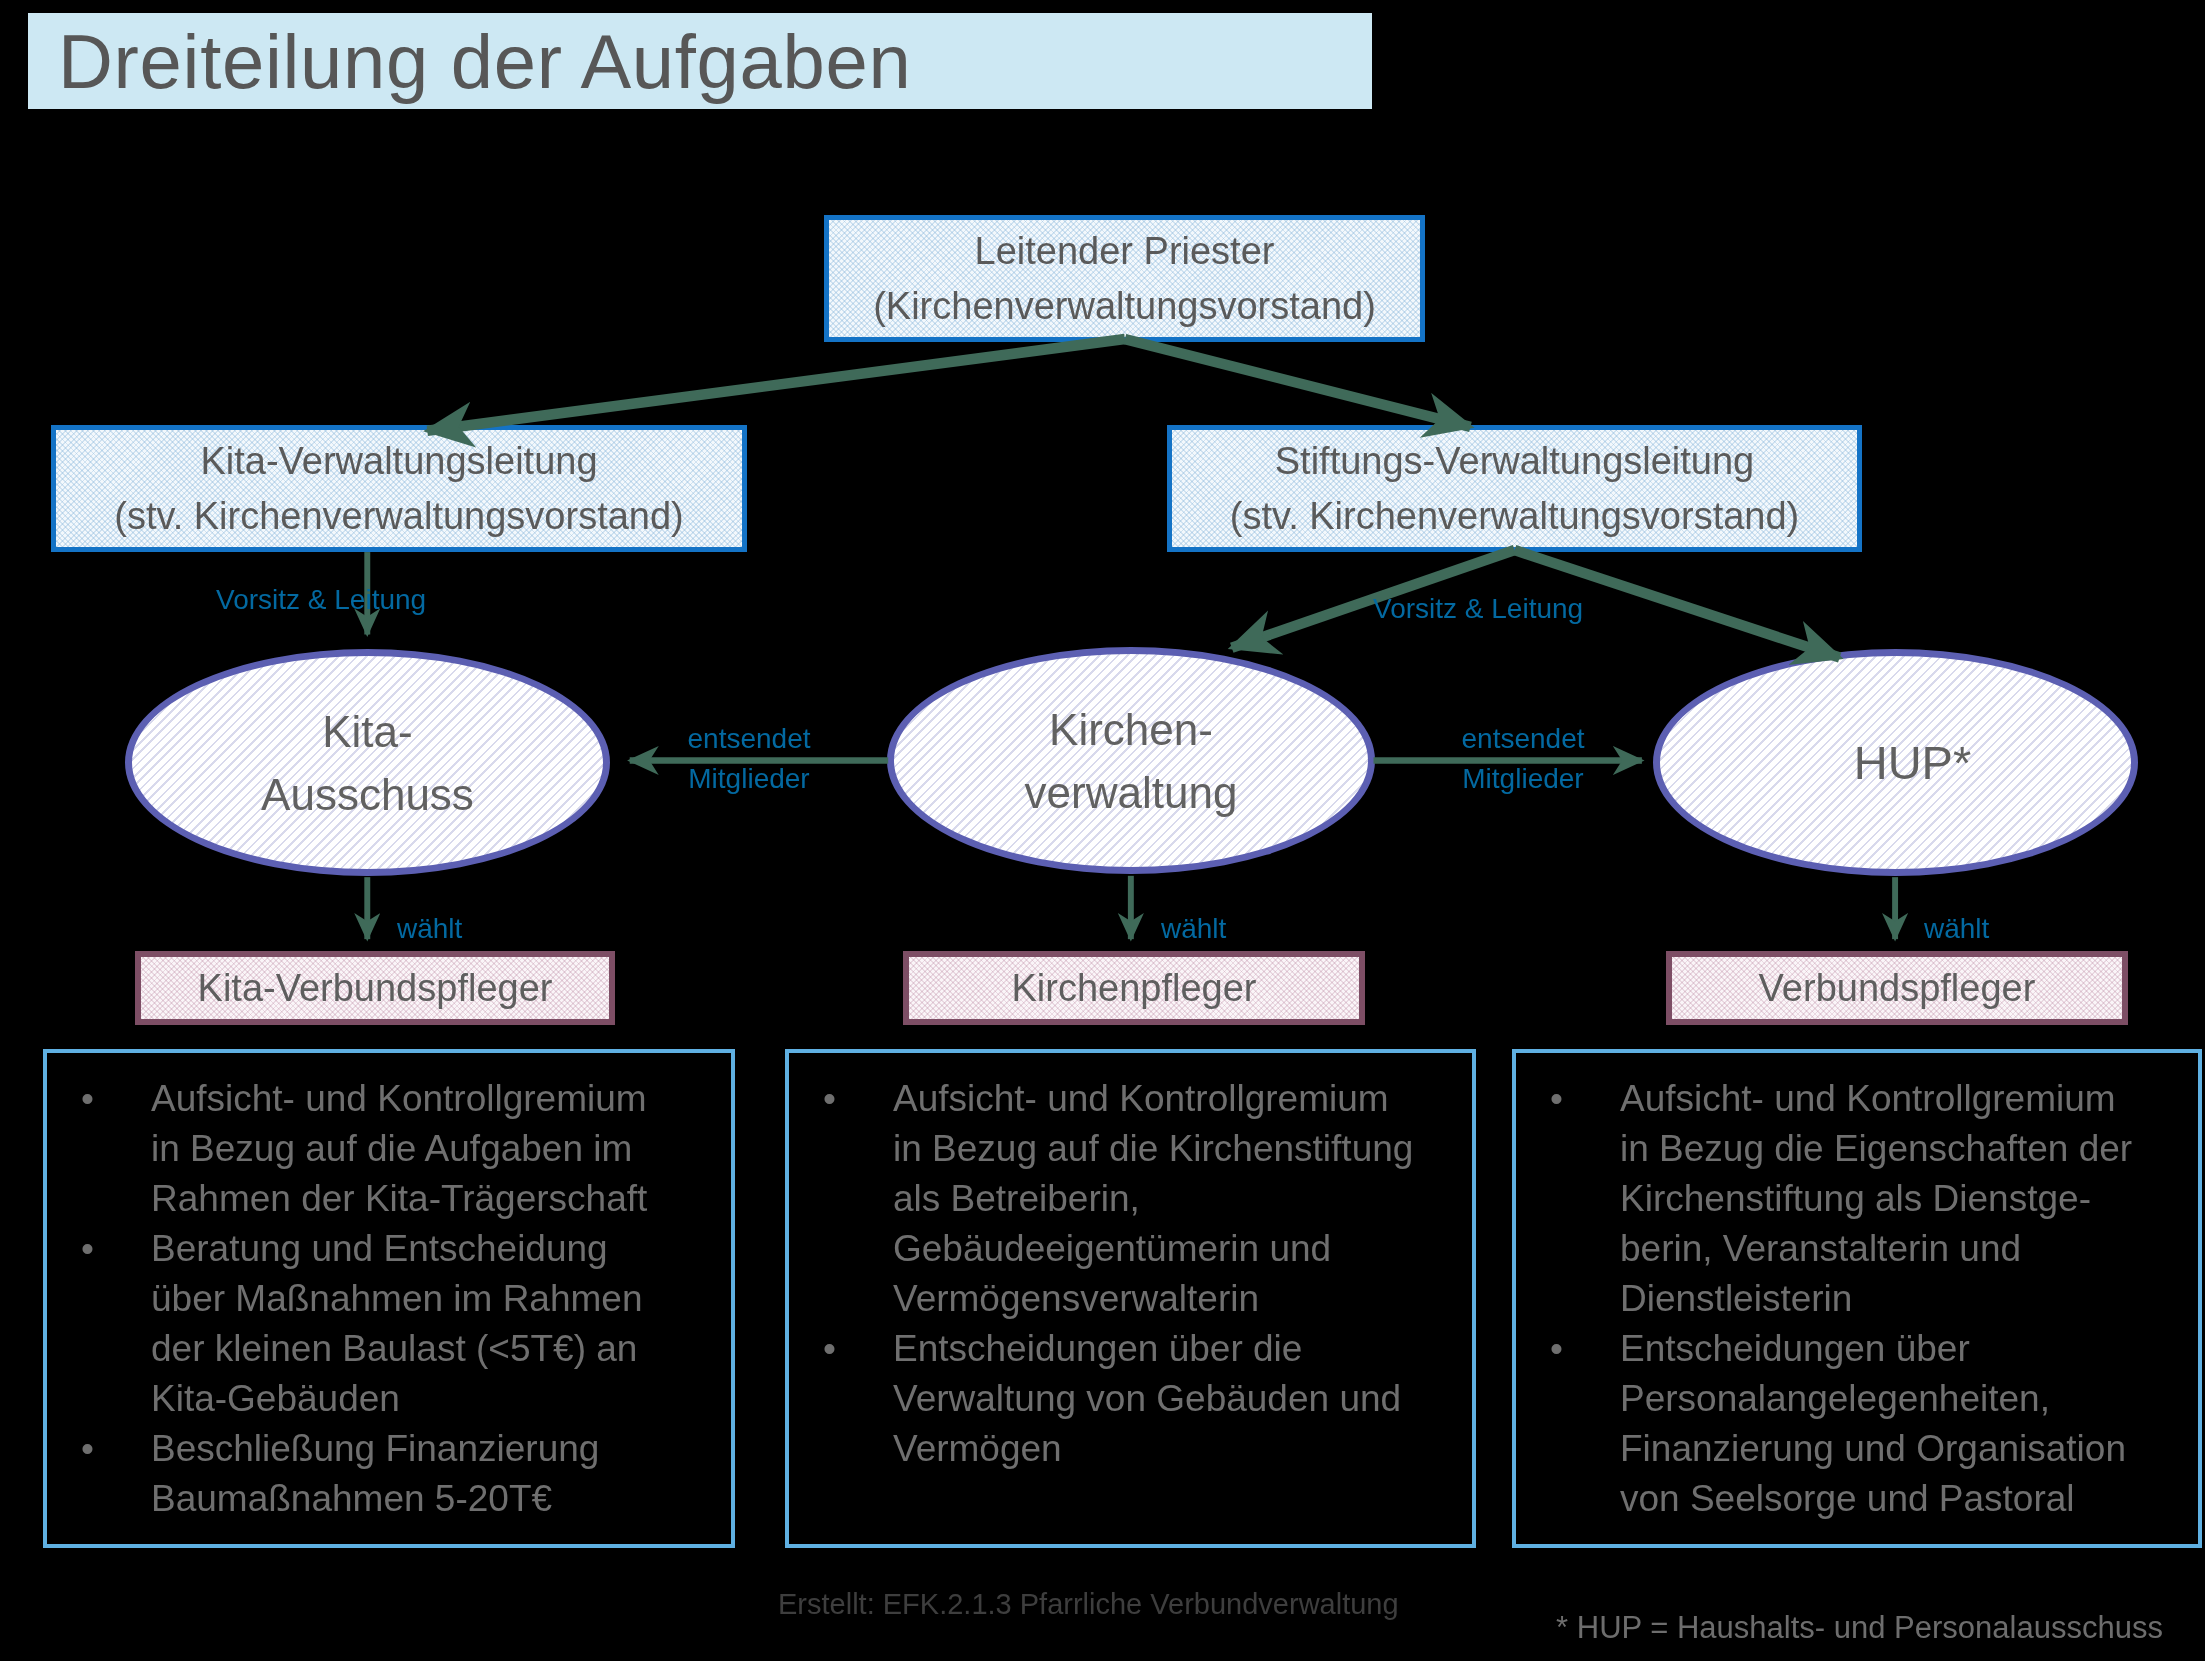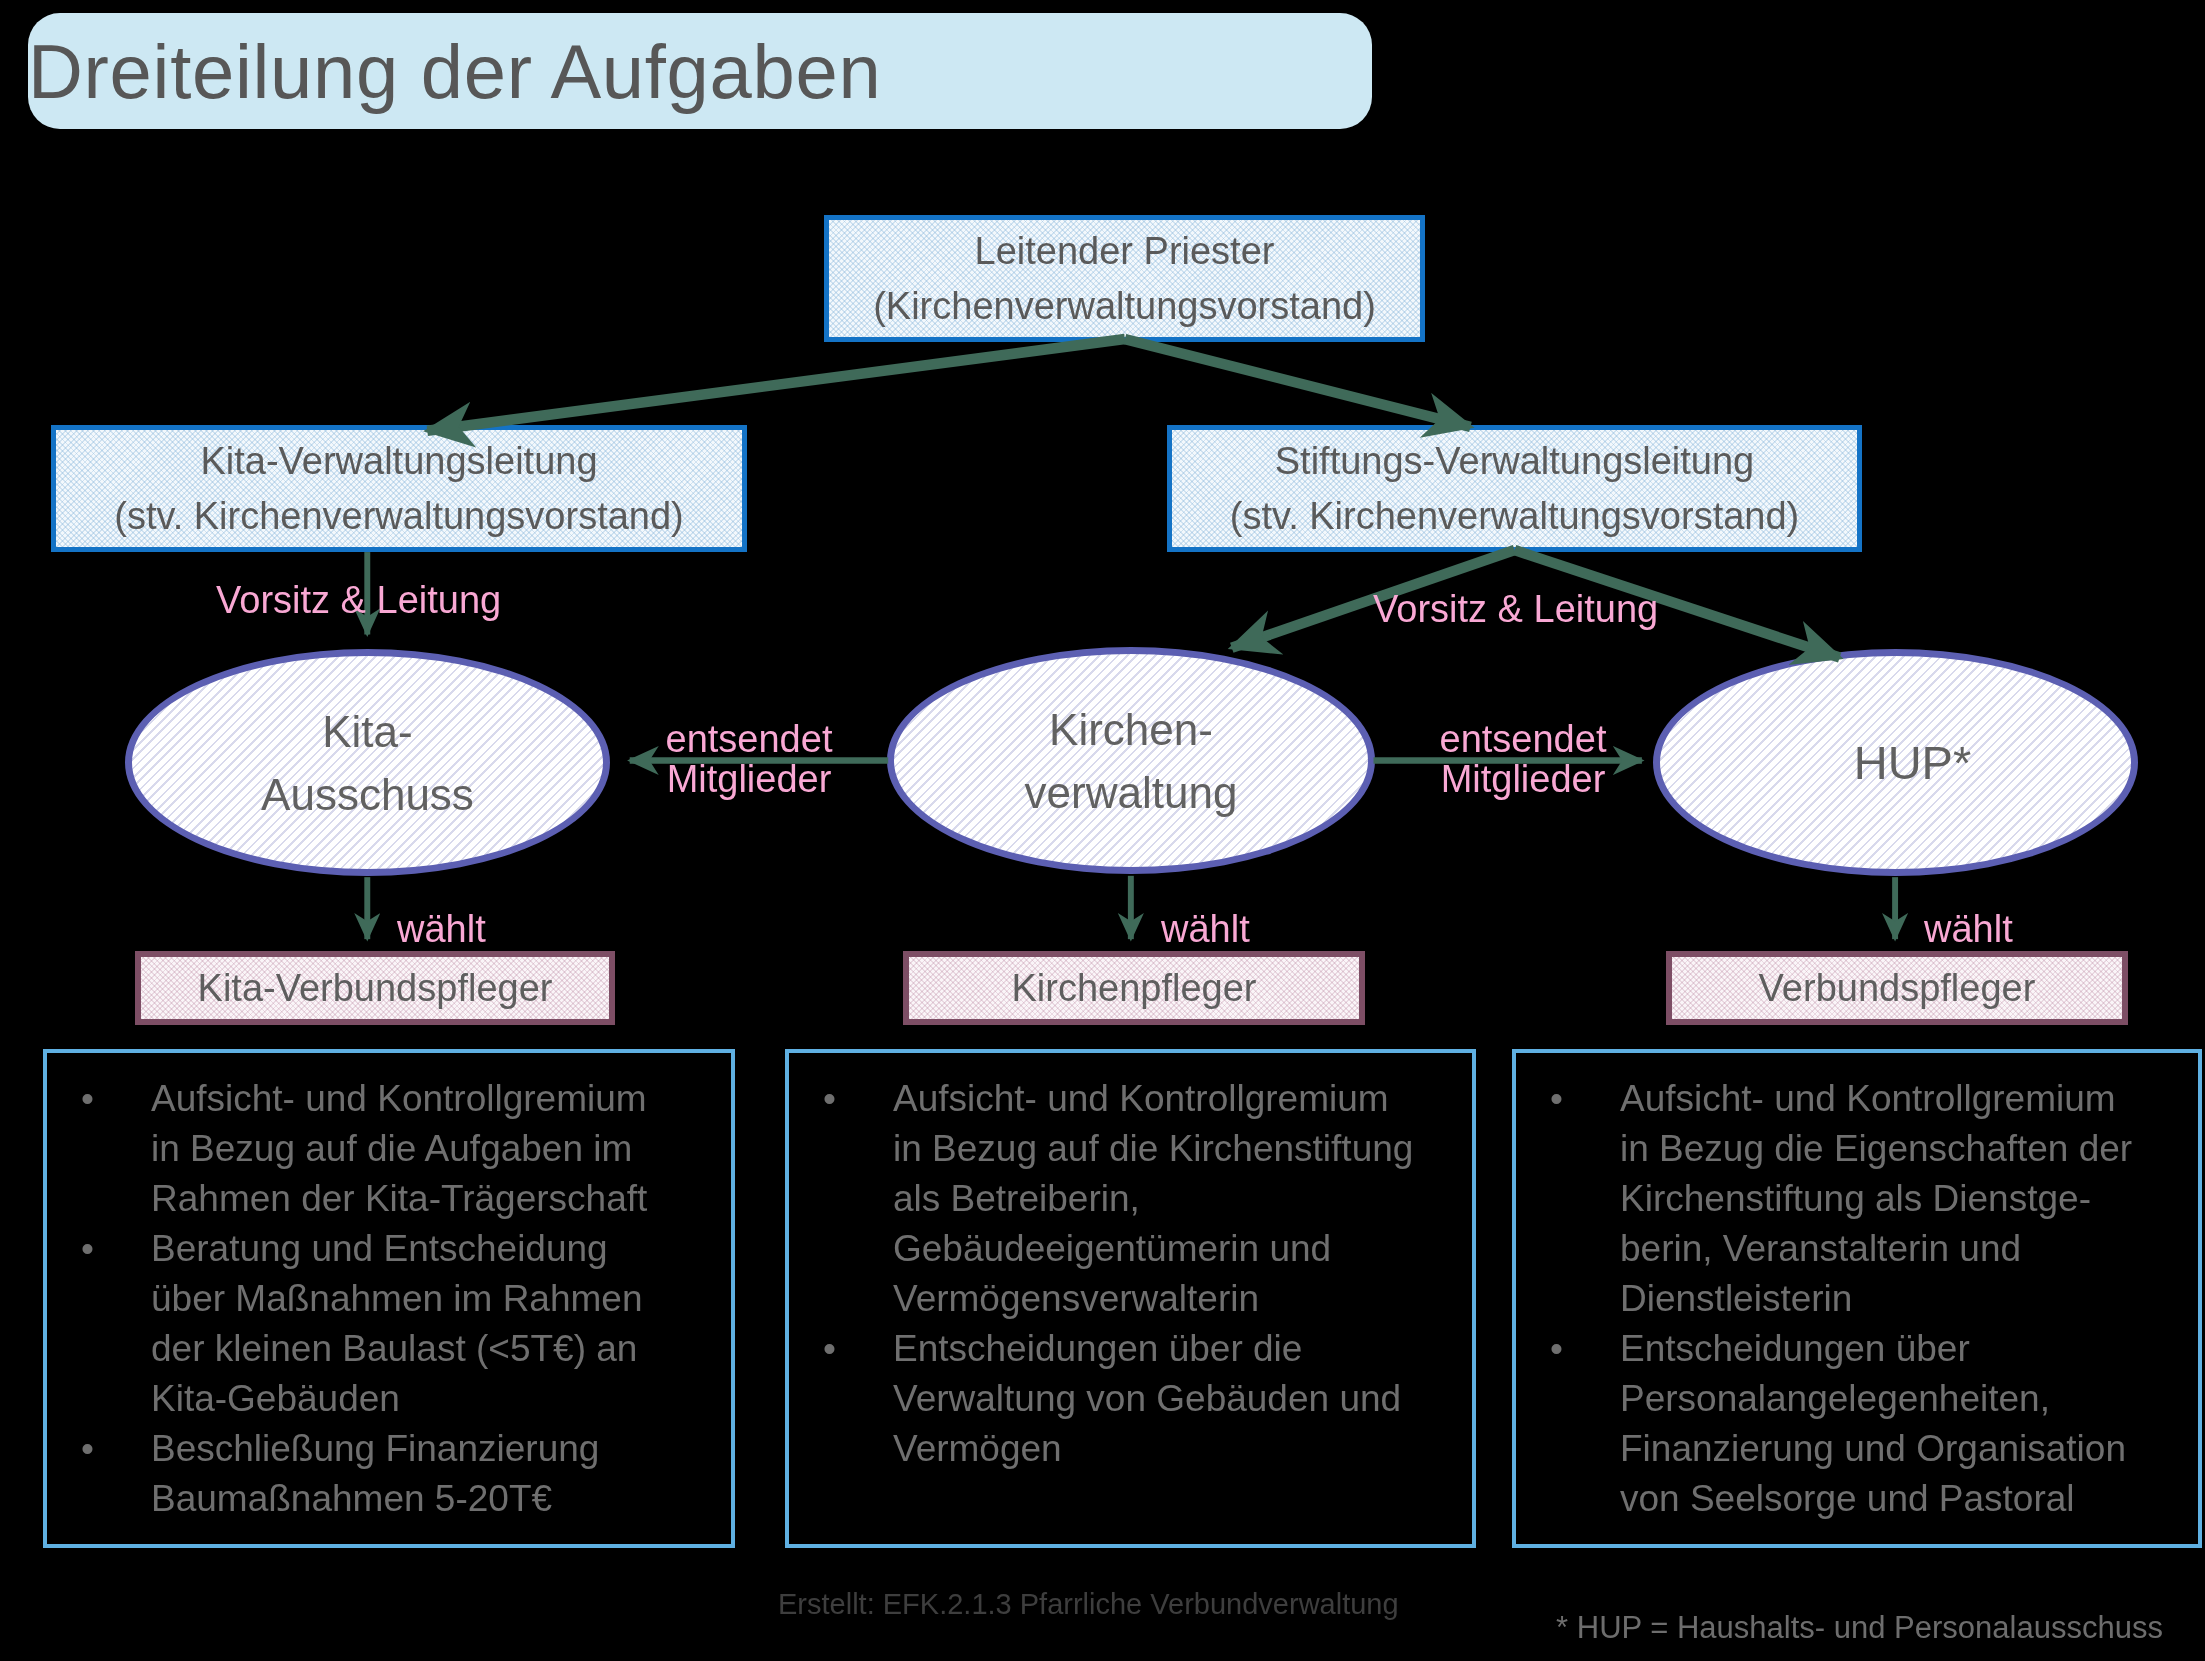--- a/index.html
+++ b/index.html
@@ -1,20 +1,20 @@
 <!DOCTYPE html>
 <html style="font-size:10.6px"><head>
 <meta charset="utf-8">
 <style>
   html,body{margin:0;padding:0;background:#000;}
   #stage{position:relative;width:2205px;height:1662px;background:#000;overflow:hidden;
          font-family:"Liberation Sans",sans-serif;}
 
-  .title-bar{position:absolute;left:28px;top:13px;width:1344px;height:116px;
-    background:#cde8f3;display:flex;align-items:center;box-sizing:border-box;border-radius:32px;}
+  .title-bar{position:absolute;left:28px;top:13px;width:1344px;height:96px;
+    background:#cde8f3;display:flex;align-items:center;padding-left:30px;box-sizing:border-box;}
   .title-bar .t{font-size:76px;color:#575757;letter-spacing:0.7px;}
 
   .node-box{position:absolute;box-sizing:border-box;border:5.3px solid #1473c6;
     background-color:#f3f8fc;
     background-image:repeating-linear-gradient(45deg,rgba(125,175,215,.30) 0 1.3px,transparent 1.3px 4px),
                      repeating-linear-gradient(-45deg,rgba(125,175,215,.30) 0 1.3px,transparent 1.3px 4px);
     display:flex;flex-direction:column;align-items:center;justify-content:center;}
   .node-box .l{font-size:38px;line-height:55px;color:#5a5a5a;white-space:nowrap;}
 
   .ellipse{position:absolute;box-sizing:border-box;border:7.3px solid #5c5fb2;border-radius:50%;
@@ -30,21 +30,21 @@
                      repeating-linear-gradient(-45deg,rgba(175,115,145,.22) 0 1.3px,transparent 1.3px 4px);
     display:flex;align-items:center;justify-content:center;}
   .officer-box .l{font-size:38px;color:#5e5e5e;white-space:nowrap;}
 
   .panel{position:absolute;box-sizing:border-box;border:4.6px solid #5fb0e2;background:#000;
     padding:21px 25px 13px 34px;}
   .brow{display:grid;grid-template-columns:70px 528px;}
   .brow .b{font-size:37px;line-height:50px;color:#6f6f6f;}
   .brow .bt{font-size:37px;line-height:50px;color:#6f6f6f;}
 
-  .edge-label{position:absolute;color:#f9a8d4;font-size:38px;line-height:40px;white-space:nowrap;}
+  .edge-label{position:absolute;color:#0369a1;font-size:28px;line-height:40px;white-space:nowrap;}
   .edge-label.center{text-align:center;}
 
   .footer-created{position:absolute;left:778px;top:1588px;width:712px;text-align:left;
     font-size:29px;color:#3e3e3e;}
   .footer-note{position:absolute;left:1510px;top:1610px;width:699px;text-align:center;
     font-size:31px;color:#6d6d6d;}
 
   svg.arrows{position:absolute;left:0;top:0;z-index:6;pointer-events:none;}
   .lbl{z-index:7;}
 </style>

